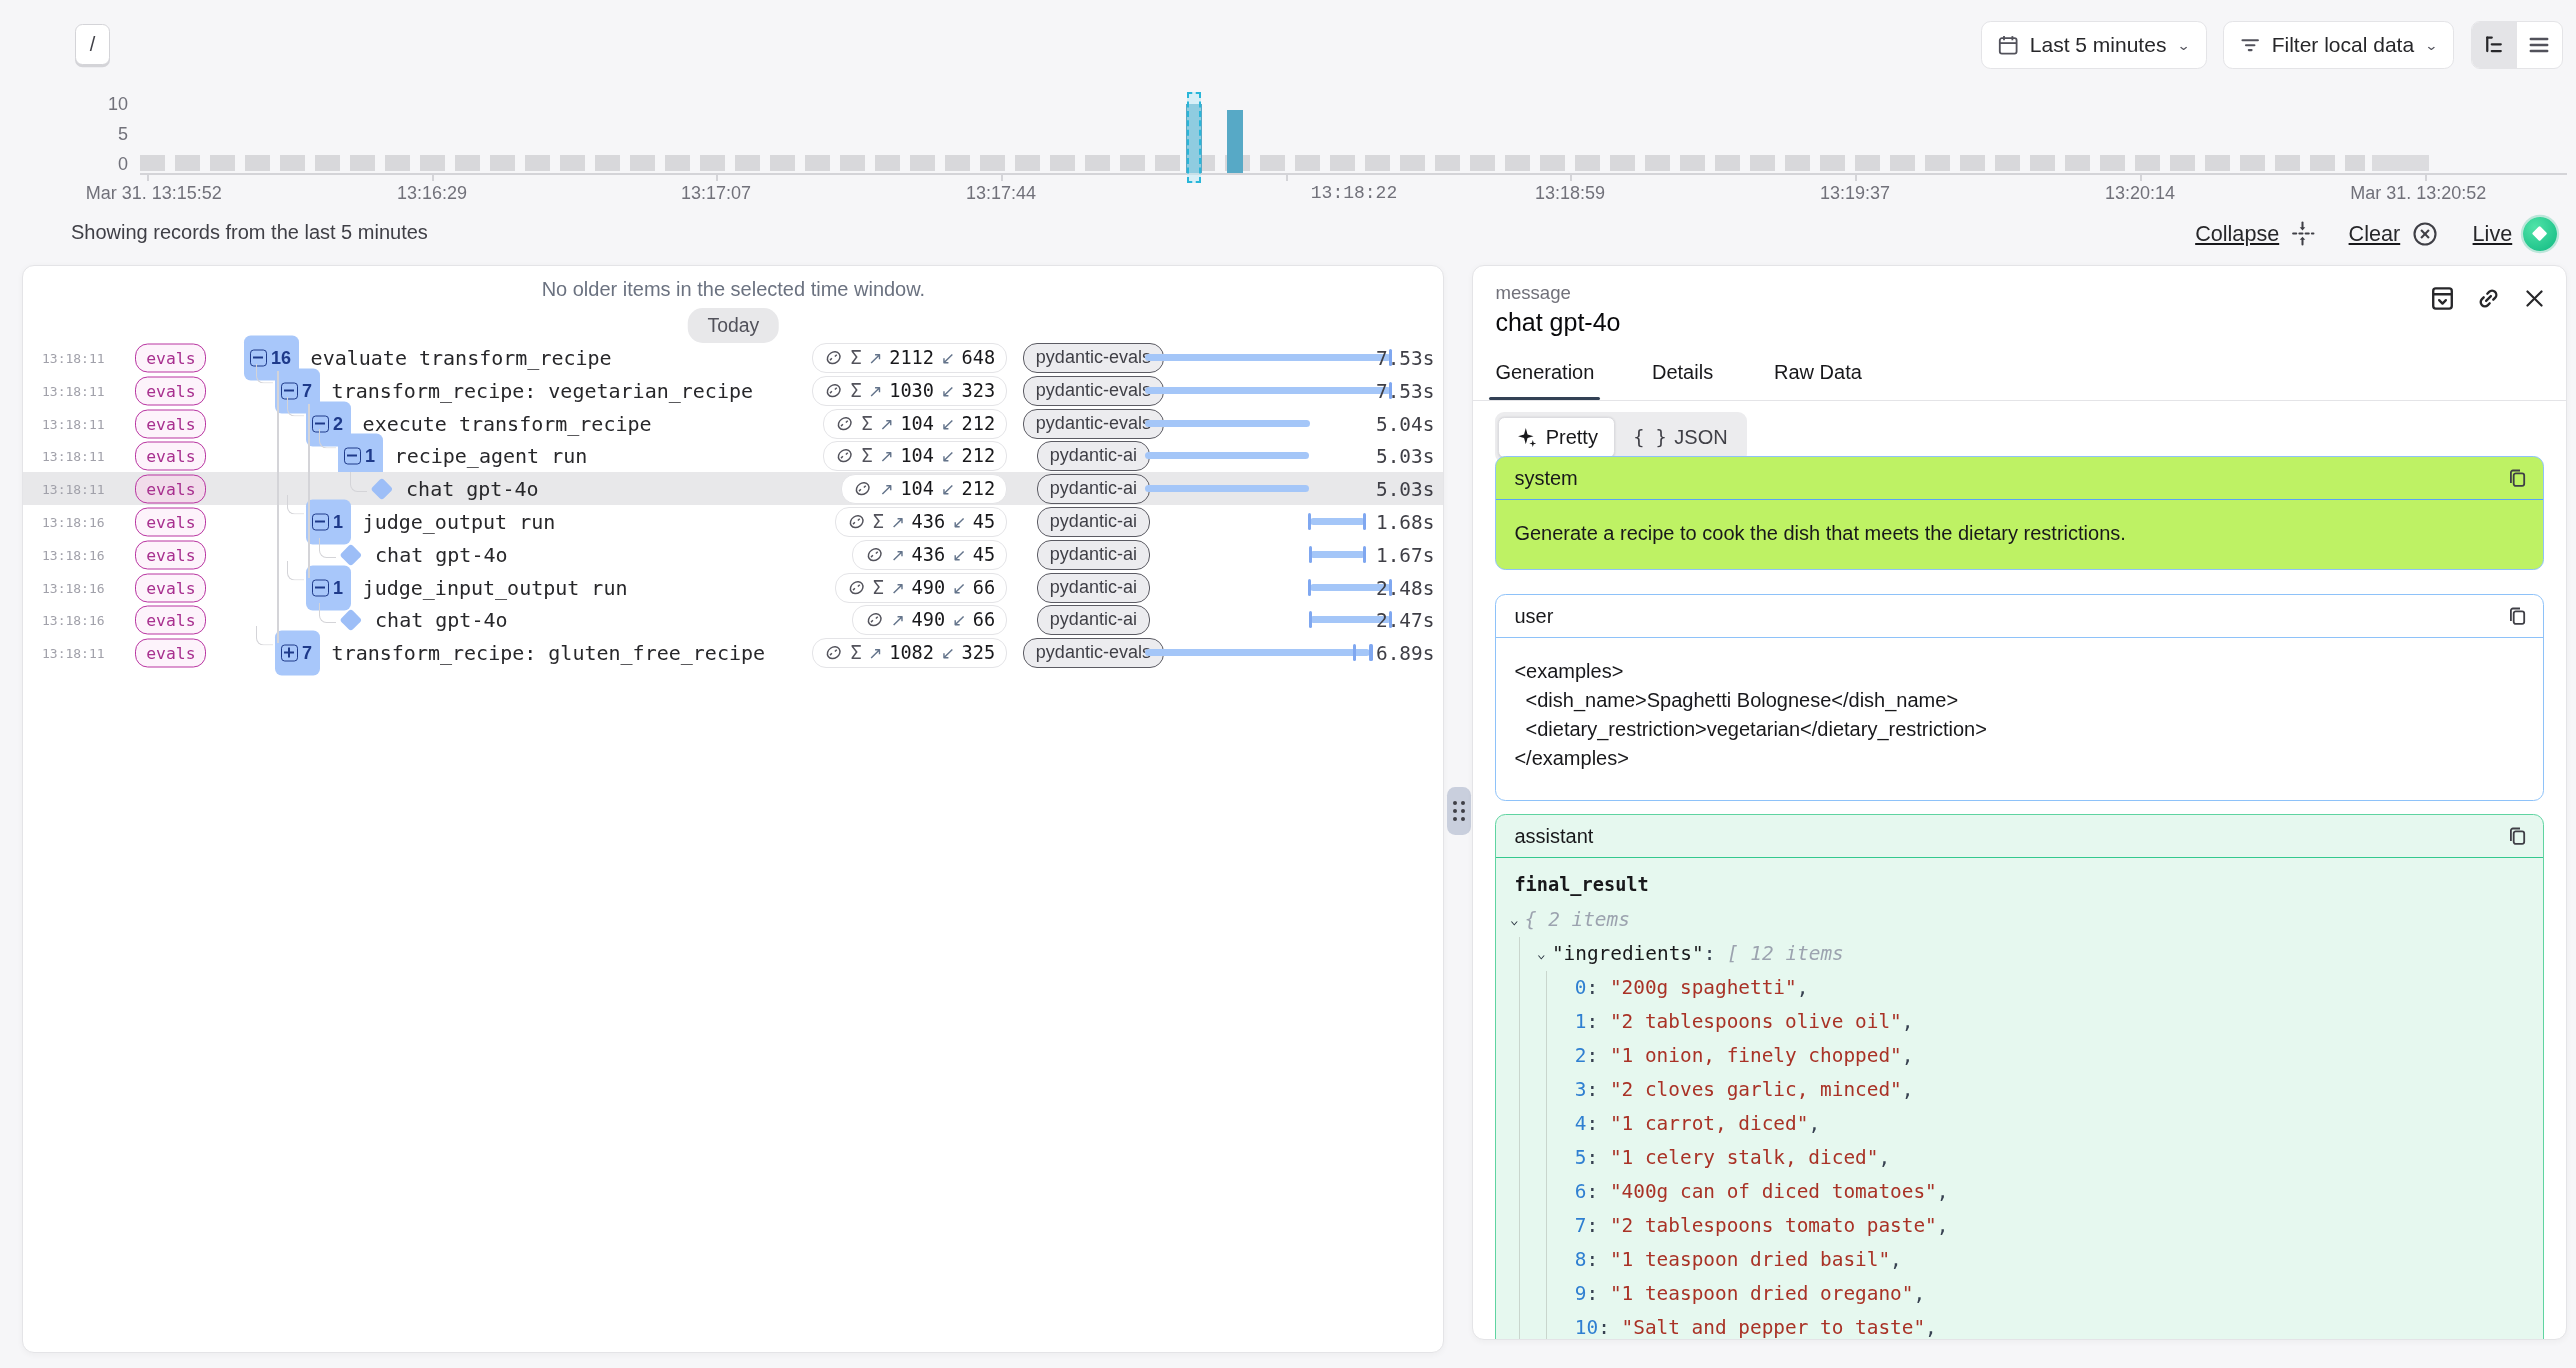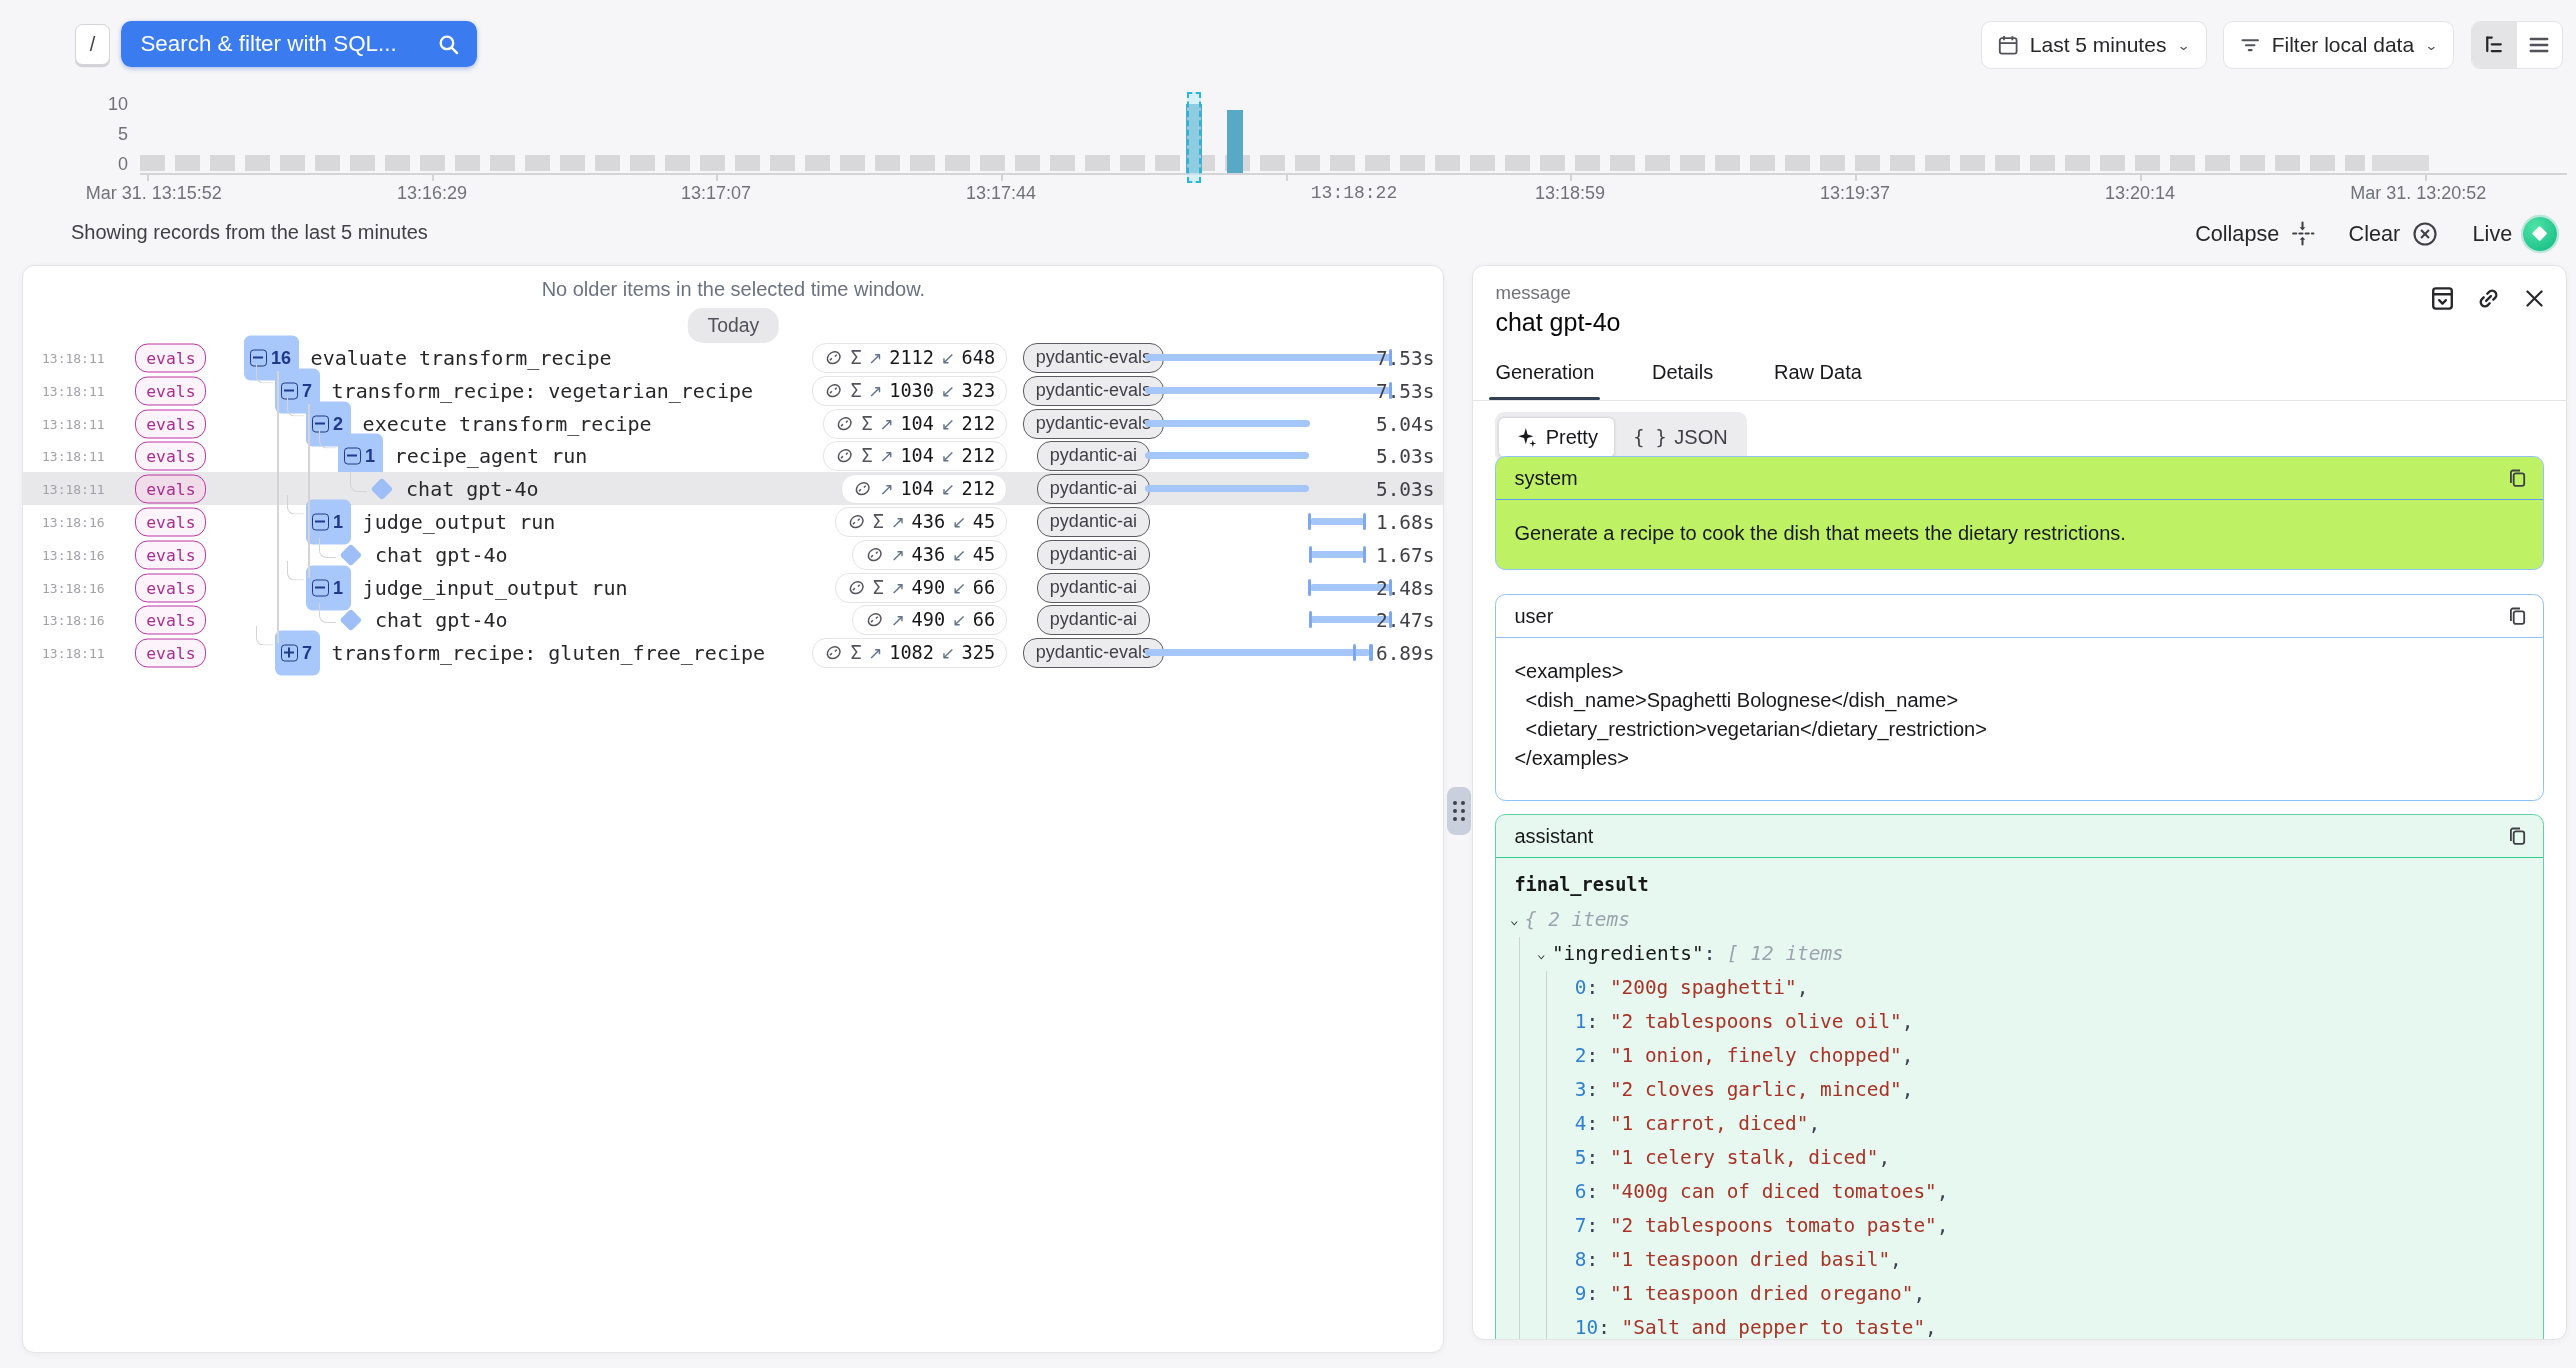--- a/index.html
+++ b/index.html
@@ -31,21 +31,21 @@
     background:repeating-linear-gradient(90deg,#d8d8db 0 25px,transparent 25px 35px);}
   .dashsolid{position:absolute;top:64px;height:16.4px;background:#dcdcdf;}
   .tickstub{position:absolute;top:83px;width:1.5px;height:6.7px;background:#d4d4d8;}
   .xlab{position:absolute;top:92px;font-size:18px;color:#71717a;white-space:nowrap;transform:translateX(-50%);}
   .cbar{position:absolute;background:#57a9c6;}
   .cbar-sel{position:absolute;border:2.2px dashed #29b6d9;background:rgba(190,233,245,.55);}
 
   
   .statusrow{position:absolute;left:0;top:215px;width:100%;height:37px;}
   .showing{position:absolute;left:71px;top:6px;font-size:20px;color:#3f3f46;}
-  .status-actions{position:absolute;right:19.4px;top:0;display:flex;align-items:center;gap:34px;height:37px;}
+  .status-actions{position:absolute;right:19.4px;top:0;display:flex;align-items:center;gap:34px;height:37px;text-decoration:underline;}
   .action{display:flex;align-items:center;gap:10.4px;font-size:21.6px;color:#27272a;cursor:pointer;}
   .live-dot{width:34px;height:34px;border-radius:50%;background:radial-gradient(circle at 35% 30%,#4fe3a8,#10b981);
     display:flex;align-items:center;justify-content:center;box-shadow:0 0 0 2.2px rgba(16,185,129,.25);}
   .live-diamond{width:11.2px;height:11.2px;background:#fff;transform:rotate(45deg);border-radius:1.5px;}
 
   
   .main-panel{position:absolute;left:22.4px;top:265px;width:1420px;height:1086px;background:#fff;
     border:1.5px solid #e4e4e7;border-radius:12px;box-shadow:0 1.5px 6px rgba(0,0,0,.04);overflow:hidden;}
   .no-older{position:absolute;left:0;right:0;top:12px;text-align:center;font-size:20px;color:#6b7280;}
   .today-pill{position:absolute;left:50%;top:42px;transform:translateX(-50%);background:#e8e8ea;
@@ -134,29 +134,20 @@
 </style>
 </head>
 <body>
 
 <div id="app">
 
   <div class="topbar">
     <div class="keycap">
       <span>/</span>
     </div>
-    <button class="search-btn">
-      <span>Search &amp; filter with SQL...</span>
-      <span class="ic">
-        <svg width="25" height="25" viewBox="0 0 32 32" fill="none" stroke="#fff" stroke-width="3">
-          <circle cx="14" cy="14" r="8"></circle>
-            <line x1="20" y1="20" x2="27" y2="27" stroke-linecap="round"></line>
-        </svg>
-      </span>
-    </button>
     <div class="tb-right">
       <div class="tb-btn">
         <span>
           <svg width="22.4" height="22.4" viewBox="0 0 32 32" fill="none" stroke="#52525b" stroke-width="2.6">
             <rect x="4" y="6" width="24" height="22" rx="3"></rect>
               <line x1="4" y1="13" x2="28" y2="13"></line>
             <line x1="10" y1="3" x2="10" y2="9"></line>
               <line x1="22" y1="3" x2="22" y2="9"></line>
           </svg>
         </span>

